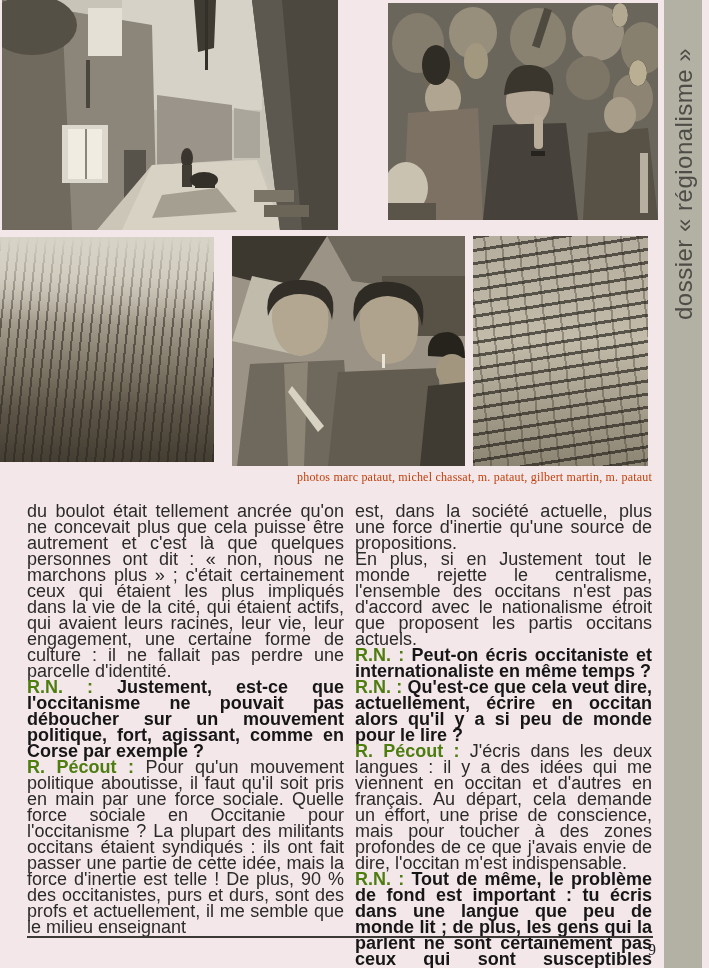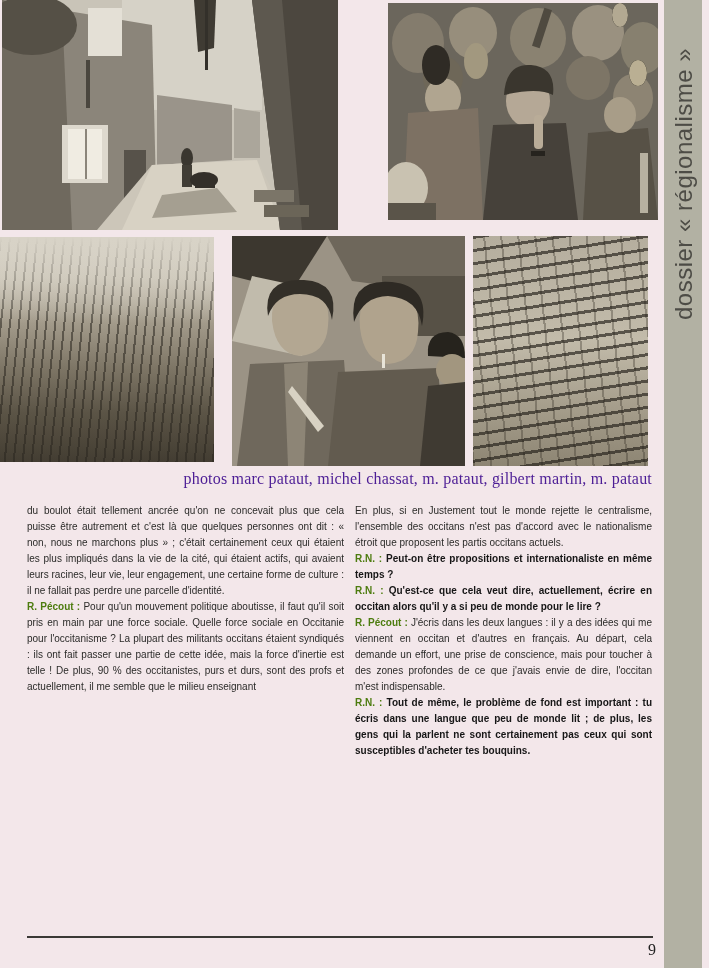--- a/index.html
+++ b/index.html
@@ -41,26 +41,26 @@
     position:absolute;left:666px;top:320px;width:302px;height:36px;
     transform-origin:0 0;transform:rotate(-90deg);
     font-size:24px;line-height:36px;letter-spacing:.5px;
     color:#4d4c46;white-space:nowrap;
   }
 
   .credit{
     position:absolute;left:0px;top:470px;width:652px;
     text-align:right;
     font-family:"Liberation Serif", serif;
-    font-size:16px;color:#4c1d95;letter-spacing:.2px;
+    font-size:12px;color:#c2410c;letter-spacing:.2px;
   }
 
   .col{
     position:absolute;top:503px;
-    font-size:10px;line-height:16px;color:#2b2b29;
+    font-size:18px;line-height:16px;color:#2b2b29;
     text-align:justify;
   }
   .col-left{left:27px;width:317px;}
   .col-right{left:355px;width:297px;}
   .col p{margin:0;}
   .speaker{font-weight:bold;color:#4d7c0f;}
   .q{font-weight:bold;color:#161616;}
 
   .footer-rule{
     position:absolute;left:27px;top:936px;width:626px;height:0;
@@ -196,26 +196,28 @@
 
   <div class="photo photo-vineyard"></div>
 
   <div class="band"></div>
   <div class="band-label">dossier « régionalisme »</div>
 
   <div class="credit">photos marc pataut, michel chassat, m. pataut, gilbert martin, m. pataut</div>
 
   <div class="col col-left">
     <p><span>du boulot était tellement ancrée qu'on ne concevait plus que cela puisse être autrement et c'est là que quelques personnes ont dit : « non, nous ne marchons plus » ; c'était certainement ceux qui étaient les plus impliqués dans la vie de la cité, qui étaient actifs, qui avaient leurs racines, leur vie, leur engagement, une certaine forme de culture : il ne fallait pas perdre une parcelle d'identité.</span></p>
+    <p class="q"><span class="speaker">R.N. :</span> <span>Justement, est-ce que l'occitanisme ne pouvait pas déboucher sur un mouvement politique, fort, agissant, comme en Corse par exemple ?</span></p>
     <p><span class="speaker">R. Pécout :</span> <span>Pour qu'un mouvement politique aboutisse, il faut qu'il soit pris en main par une force sociale. Quelle force sociale en Occitanie pour l'occitanisme ? La plupart des militants occitans étaient syndiqués : ils ont fait passer une partie de cette idée, mais la force d'inertie est telle ! De plus, 90 % des occitanistes, purs et durs, sont des profs et actuellement, il me semble que le milieu enseignant</span></p>
   </div>
 
   <div class="col col-right">
+    <p><span>est, dans la société actuelle, plus une force d'inertie qu'une source de propositions.</span></p>
     <p><span>En plus, si en Justement tout le monde rejette le centralisme, l'ensemble des occitans n'est pas d'accord avec le nationalisme étroit que proposent les partis occitans actuels.</span></p>
-    <p class="q"><span class="speaker">R.N. :</span> <span>Peut-on être propositions et internationaliste en même temps ?</span></p>
+    <p class="q"><span class="speaker">R.N. :</span> <span>Peut-on écris occitaniste et internationaliste en même temps ?</span></p>
     <p class="q"><span class="speaker">R.N. :</span> <span>Qu'est-ce que cela veut dire, actuellement, écrire en occitan alors qu'il y a si peu de monde pour le lire ?</span></p>
     <p><span class="speaker">R. Pécout :</span> <span>J'écris dans les deux langues : il y a des idées qui me viennent en occitan et d'autres en français. Au départ, cela demande un effort, une prise de conscience, mais pour toucher à des zones profondes de ce que j'avais envie de dire, l'occitan m'est indispensable.</span></p>
     <p class="q"><span class="speaker">R.N. :</span> <span>Tout de même, le problème de fond est important : tu écris dans une langue que peu de monde lit ; de plus, les gens qui la parlent ne sont certainement pas ceux qui sont susceptibles d'acheter tes bouquins.</span></p>
   </div>
 
   <div class="footer-rule"></div>
   <div class="page-number">9</div>
 
 </div>
 

